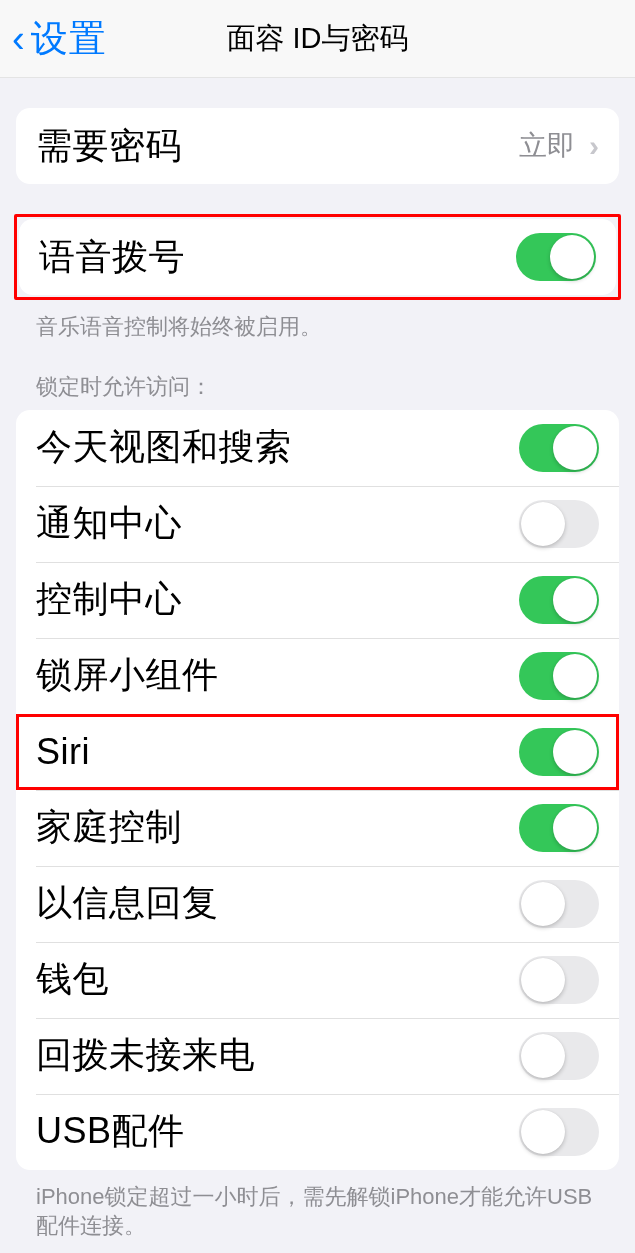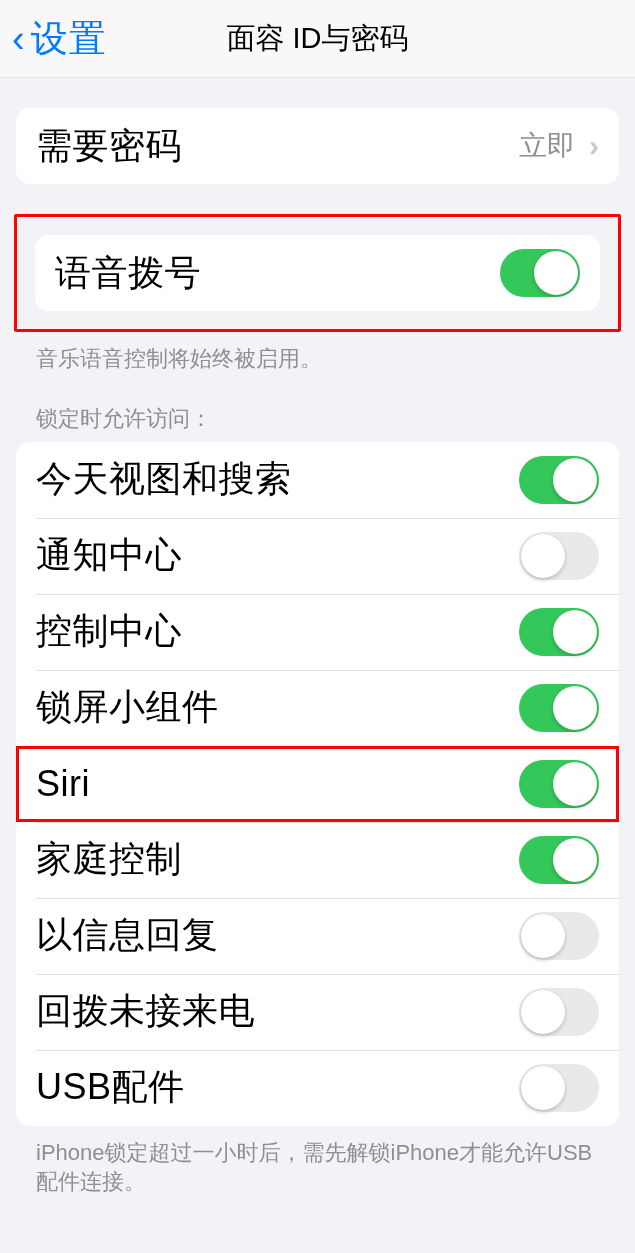--- a/index.html
+++ b/index.html
@@ -134,21 +134,21 @@
     .toggle.on .toggle-knob {
       right: 2px;
     }
     .toggle.off .toggle-knob {
       left: 2px;
     }
     .highlight-wrapper-1 {
       margin: 30px 14px 0 14px;
       border: 3px solid #ff0000;
       border-radius: 2px;
-      padding: 18px;
+      padding: 2px;
     }
     .highlight-wrapper-1 .group {
       margin: 0;
     }
     .siri-row-outer {
       position: relative;
       gap: 33px;
     }
     .siri-highlight {
       position: absolute;
@@ -236,20 +236,26 @@
         <div class="toggle-knob"></div>
       </div>
     </div>
     <div class="row">
       <span class="row-label">以信息回复</span>
       <div class="toggle off">
         <div class="toggle-knob"></div>
       </div>
     </div>
     <div class="row">
+      <span class="row-label">钱包</span>
+      <div class="toggle off">
+        <div class="toggle-knob"></div>
+      </div>
+    </div>
+    <div class="row">
       <span class="row-label">回拨未接来电</span>
       <div class="toggle off">
         <div class="toggle-knob"></div>
       </div>
     </div>
     <div class="row">
       <span class="row-label">USB配件</span>
       <div class="toggle off">
         <div class="toggle-knob"></div>
       </div>

